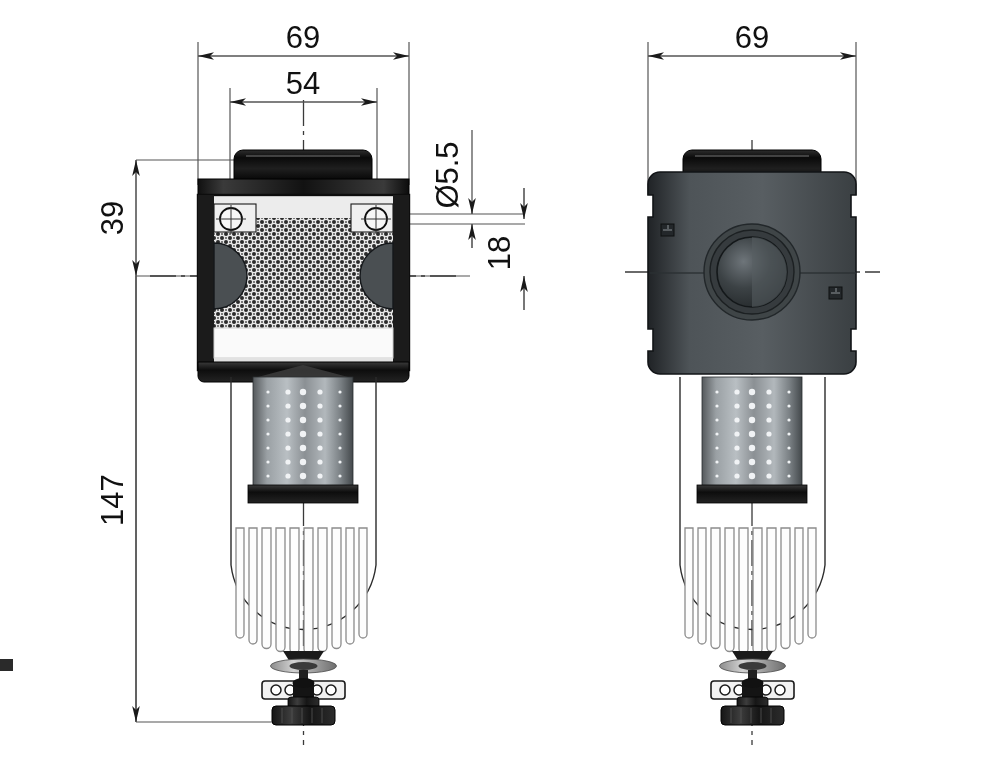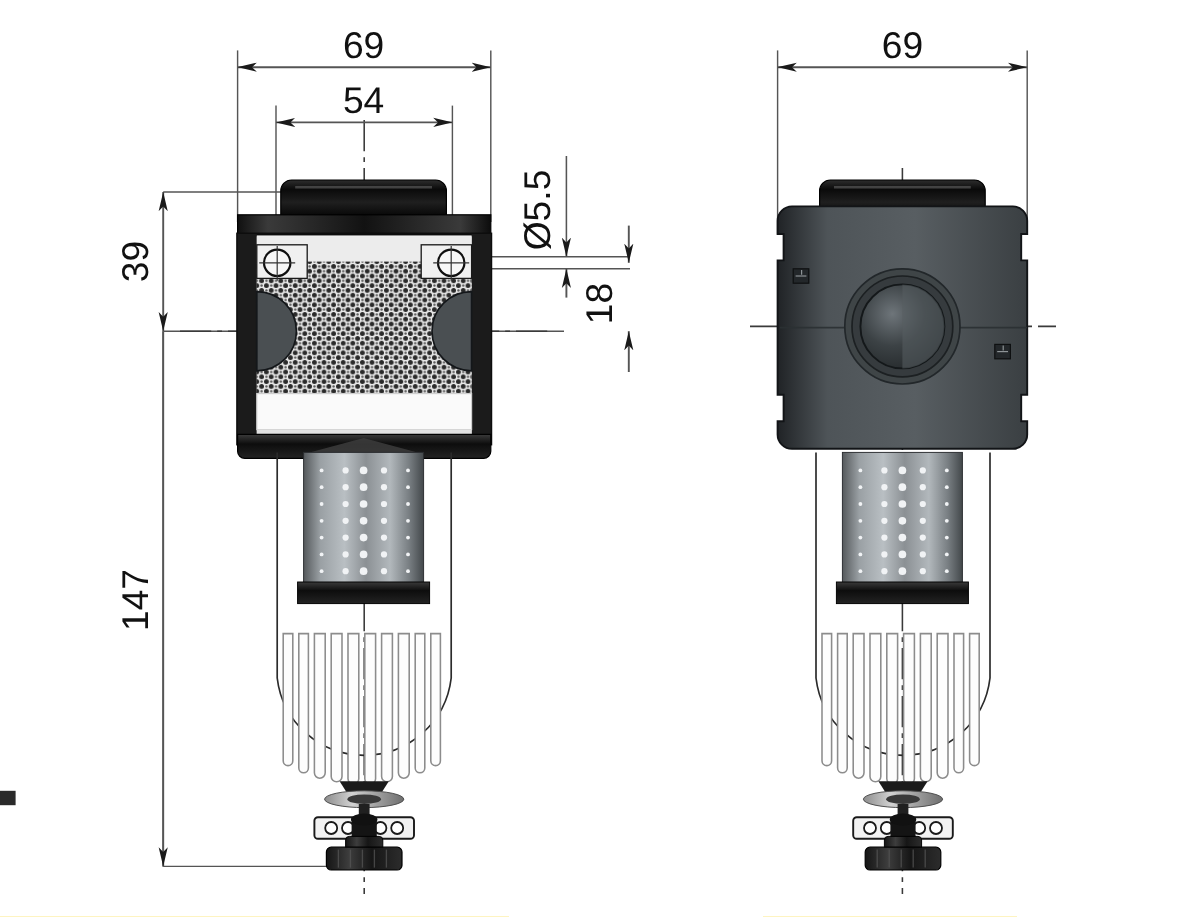--- a/index.html
+++ b/index.html
@@ -1,17 +1,17 @@
 <!DOCTYPE html>
 <html><head>
 <meta charset="utf-8">
 <style>
   html,body{margin:0;padding:0;background:#ffffff;}
   body{width:1000px;height:764px;overflow:hidden;font-family:"Liberation Sans",sans-serif;}
-  #stage{position:relative;width:880px;height:764px;background:#fde047;}
+  #stage{position:relative;width:880px;height:764px;background:#0369a1;}
   svg{display:block;}
   .dimtext{font-family:"Liberation Sans",sans-serif;font-size:31px;fill:#111;letter-spacing:0px;}
 </style>
 </head>
 <body>
 
 <div id="stage">
 <svg width="1000" height="764" viewBox="0 0 1000 764" xmlns="http://www.w3.org/2000/svg">
 
   <defs>

